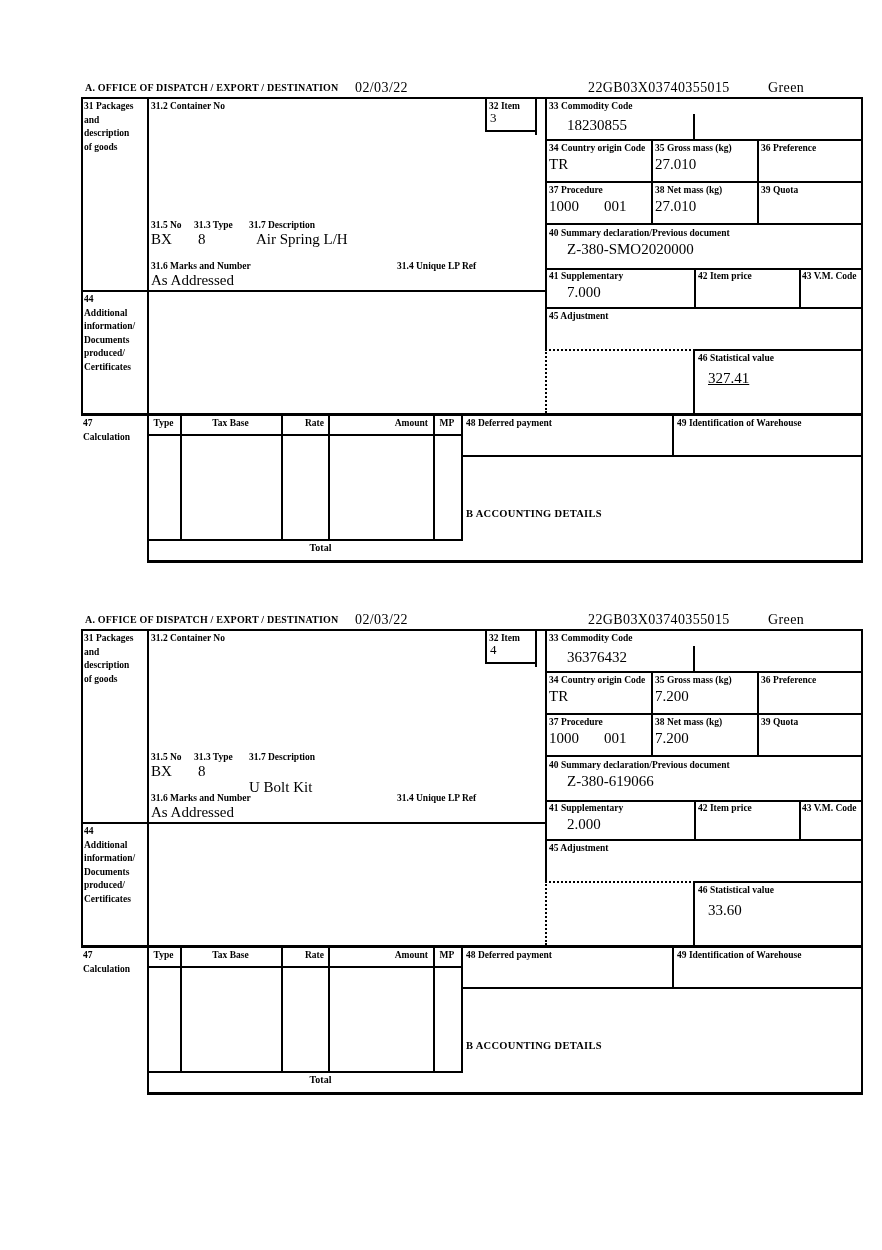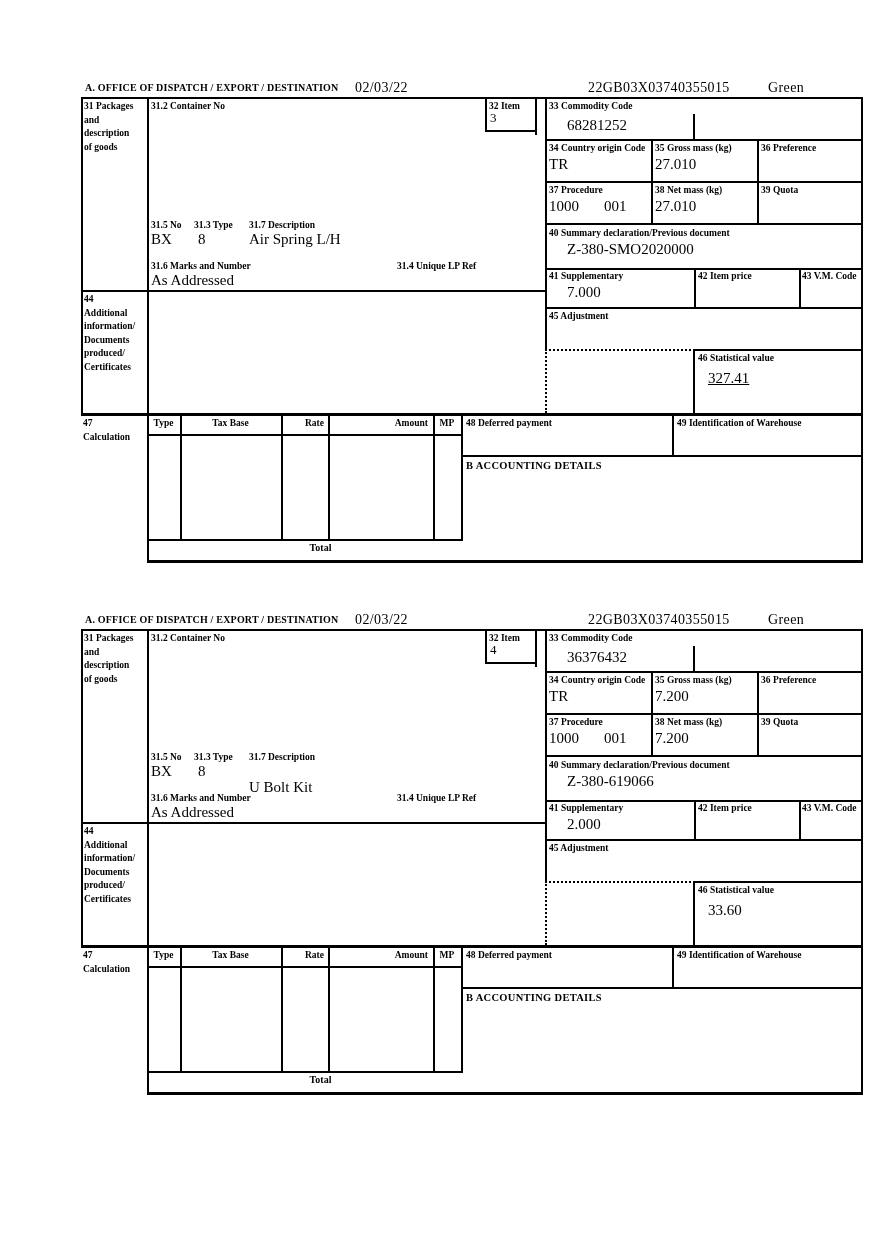--- a/index.html
+++ b/index.html
@@ -11,21 +11,21 @@
   .block{position:absolute;left:80px;width:784px;height:484px;}
   .ln{position:absolute;background:#000;}
   .dt{position:absolute;border-top:2px dotted #000;background:none;}
   .dl{position:absolute;border-left:2px dotted #000;background:none;}
   .lbl{position:absolute;font-weight:bold;font-size:9.5px;line-height:13.5px;white-space:pre-line;}
   .val{position:absolute;font-size:15px;line-height:16px;white-space:pre;}
   .vs{position:absolute;font-size:13px;line-height:13px;}
   .ht{position:absolute;font-weight:bold;font-size:10px;letter-spacing:0.2px;}
   .hv{position:absolute;font-size:14px;letter-spacing:0.4px;}
   .chd{position:absolute;font-weight:bold;font-size:9.5px;}
-  .bacc{position:absolute;font-weight:bold;font-size:10.5px;letter-spacing:0.3px;}
+  .bacc{position:absolute;font-weight:bold;font-size:10.5px;letter-spacing:0.3px;margin-top:48px;}
   .tot{position:absolute;font-weight:bold;font-size:10px;text-align:center;}
   .ctr{text-align:center;}
   .rgt{text-align:right;}
 </style>
 </head>
 <body>
 
 <div class="block" style="top:80px;">
   <span class="ht" style="left:5px;top:2px;">A.  OFFICE OF DISPATCH / EXPORT / DESTINATION</span>
   <span class="hv" style="left:275px;top:0px;">02/03/22</span>
@@ -70,38 +70,38 @@
   </div>
 
   <div class="lbl" style="left:4px;top:20px;width:60px;">31 Packages
 and
 description
 of goods</div>
   <div class="lbl" style="left:71px;top:20px;">31.2 Container No</div>
   <div class="lbl" style="left:409px;top:20px;">32 Item</div>
   <div class="vs" style="left:410px;top:31px;">3</div>
   <div class="lbl" style="left:469px;top:20px;">33 Commodity Code</div>
-  <div class="val" style="left:487px;top:37px;">68281252</div>
+  <div class="val" style="left:487px;top:37px;">18230855</div>
   <div class="lbl" style="left:469px;top:62px;">34 Country origin Code</div>
   <div class="val" style="left:469px;top:76px;">TR</div>
   <div class="lbl" style="left:575px;top:62px;">35 Gross mass (kg)</div>
   <div class="val" style="left:575px;top:76px;">27.010</div>
   <div class="lbl" style="left:681px;top:62px;">36 Preference</div>
   <div class="lbl" style="left:469px;top:104px;">37 Procedure</div>
   <div class="val" style="left:469px;top:118px;">1000</div>
   <div class="val" style="left:524px;top:118px;">001</div>
   <div class="lbl" style="left:575px;top:104px;">38 Net mass (kg)</div>
   <div class="val" style="left:575px;top:118px;">27.010</div>
   <div class="lbl" style="left:681px;top:104px;">39 Quota</div>
   <div class="lbl" style="left:71px;top:139px;">31.5 No</div>
   <div class="lbl" style="left:114px;top:139px;">31.3 Type</div>
   <div class="lbl" style="left:169px;top:139px;">31.7 Description</div>
   <div class="val" style="left:71px;top:151px;">BX</div>
   <div class="val" style="left:118px;top:151px;">8</div>
-  <div class="val" style="left:169px;top:151px;">Air Spring L/H</div>
+  <div class="val" style="left:176px;top:151px;">Air Spring L/H</div>
   <div class="lbl" style="left:71px;top:180px;">31.6 Marks and Number</div>
   <div class="lbl" style="left:317px;top:180px;">31.4 Unique LP Ref</div>
   <div class="val" style="left:71px;top:192px;">As Addressed</div>
   <div class="lbl" style="left:469px;top:147px;">40 Summary declaration/Previous document</div>
   <div class="val" style="left:487px;top:161px;">Z-380-SMO2020000</div>
   <div class="lbl" style="left:469px;top:190px;">41 Supplementary</div>
   <div class="val" style="left:487px;top:204px;">7.000</div>
   <div class="lbl" style="left:618px;top:190px;">42 Item price</div>
   <div class="lbl" style="left:722px;top:190px;">43 V.M. Code</div>
   <div class="lbl" style="left:469px;top:230px;">45 Adjustment</div>

